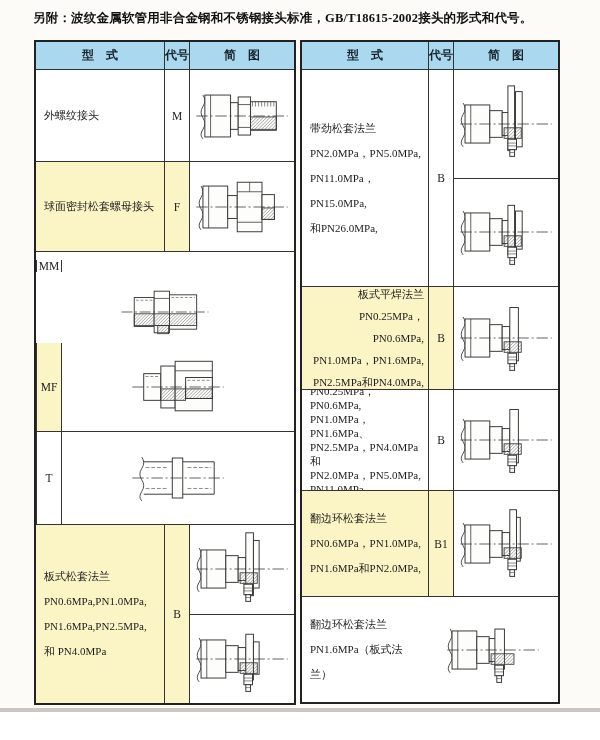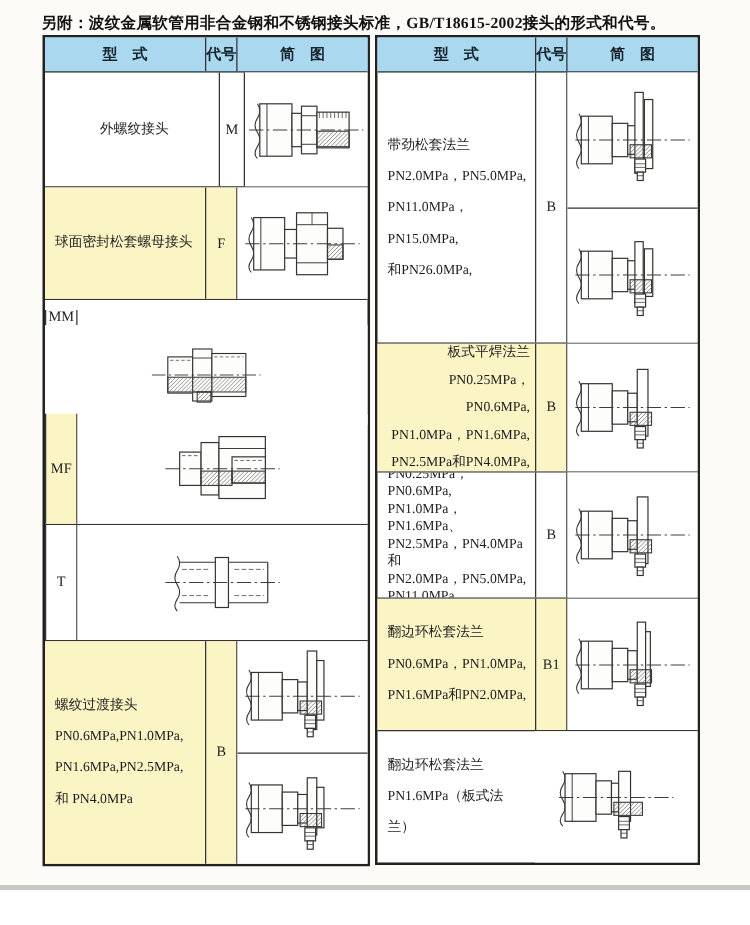--- a/index.html
+++ b/index.html
@@ -1,20 +1,20 @@
 <!DOCTYPE html>
 <html><head>
 <meta charset="utf-8">
 <style>
   html,body{margin:0;padding:0;background:#ffffff;}
   .page{position:relative;width:600px;height:712px;background:#fcfbf8;overflow:hidden;
         font-family:"Liberation Serif", serif;text-decoration:underline;}
   .caption{position:absolute;left:33px;top:10px;font-size:12.5px;font-weight:600;color:#111;
            letter-spacing:.2px;white-space:nowrap;}
-  .tbl{position:absolute;top:28px;border:2px solid #222;background:#fff;}
+  .tbl{position:absolute;top:40px;border:2px solid #222;background:#fff;}
   .thead{display:flex;height:27px;border-bottom:1px solid #333;}
   .th{display:flex;align-items:center;justify-content:center;font-size:12px;font-weight:600;color:#17242e;box-sizing:border-box;}
   .th.mid{border-left:1px solid #333;border-right:1px solid #333;}
   .row{display:flex;border-top:1px solid #333;}
   .row:first-child{border-top:none;}
   .cell{box-sizing:border-box;height:100%;}
   .type-cell{display:flex;align-items:center;padding:4px 4px 4px 8px;font-size:11px;color:#1c1c1c;overflow:hidden;}
   .type-text{white-space:pre-line;}
   .code-cell{display:flex;align-items:center;justify-content:center;font-size:11.5px;color:#1c1c1c;
              border-left:1px solid #333;border-right:1px solid #333;}
@@ -31,21 +31,21 @@
   <div class="caption">另附：波纹金属软管用非合金钢和不锈钢接头标准，GB/T18615-2002接头的形式和代号。</div>
 
   <div class="tbl" id="tbl-left" style="left:34px;width:258px;">
     <div class="thead" style="background: rgb(169, 216, 239);">
       <div class="th" style="width:128px;">型　式</div>
       <div class="th mid" style="width:26px;">代号</div>
       <div class="th" style="flex:1;">简　图</div>
     </div>
     <div class="tbody" id="tbody-left">
         <div class="row" style="height: 91px;">
-          <div class="cell type-cell" style="width: 128px; margin-left: 36px;">
+          <div class="cell type-cell" style="width: 128px;">
             <div class="type-text" style="line-height: 25px;">外螺纹接头</div>
           </div>
           <div class="cell code-cell" style="width: 26px;">M</div>
           <div class="cell diagram-cell">
             <div class="dia">
               <svg viewBox="0 0 100 84" preserveAspectRatio="xMidYMid meet">
                 <path d="M9,20 q4,6 0,12 q-4,6 0,12 q4,6 0,12 q-4,6 0,10" fill="none" stroke="#333" stroke-width="0.9"></path>
                 <rect x="11" y="20" width="27" height="44" fill="#fdfdfc" stroke="#333" stroke-width="1"></rect>
                 <line x1="17" y1="20" x2="17" y2="64" stroke="#333" stroke-width="0.8"></line>
                 <rect x="38" y="28" width="8" height="28" fill="#fdfdfc" stroke="#333" stroke-width="1"></rect>
@@ -224,21 +224,21 @@
                 <line x1="60" y1="31" x2="85" y2="31" stroke="#333" stroke-width="0.6" stroke-dasharray="4 2"></line>
                 <line x1="16" y1="53" x2="40" y2="53" stroke="#333" stroke-width="0.6" stroke-dasharray="4 2"></line>
                 <line x1="60" y1="53" x2="85" y2="53" stroke="#333" stroke-width="0.6" stroke-dasharray="4 2"></line>
                 <line x1="2" y1="42" x2="98" y2="42" stroke="#333" stroke-width="0.8" stroke-dasharray="12 3 2 3"></line>
               </svg>
             </div>
           </div>
         </div>
         <div class="row" style="height: 178px;">
           <div class="cell type-cell" style="width: 128px; background: rgb(251, 244, 197);">
-            <div class="type-text" style="line-height: 25px;">螺纹过渡接头
+            <div class="type-text" style="line-height: 25px;">板式松套法兰
 PN0.6MPa,PN1.0MPa,
 PN1.6MPa,PN2.5MPa,
 和 PN4.0MPa</div>
           </div>
           <div class="cell code-cell" style="width: 26px; background: rgb(251, 244, 197);">B</div>
           <div class="cell diagram-cell">
             <div class="dia">
               <svg viewBox="0 0 100 84" preserveAspectRatio="xMidYMid meet">
                 <path d="M5,20 q4,6 0,12 q-4,6 0,12 q4,6 0,12 q-4,6 0,10" fill="none" stroke="#333" stroke-width="0.9"></path>
                 <rect x="7" y="22" width="26" height="40" fill="#fdfdfc" stroke="#333" stroke-width="1"></rect>

